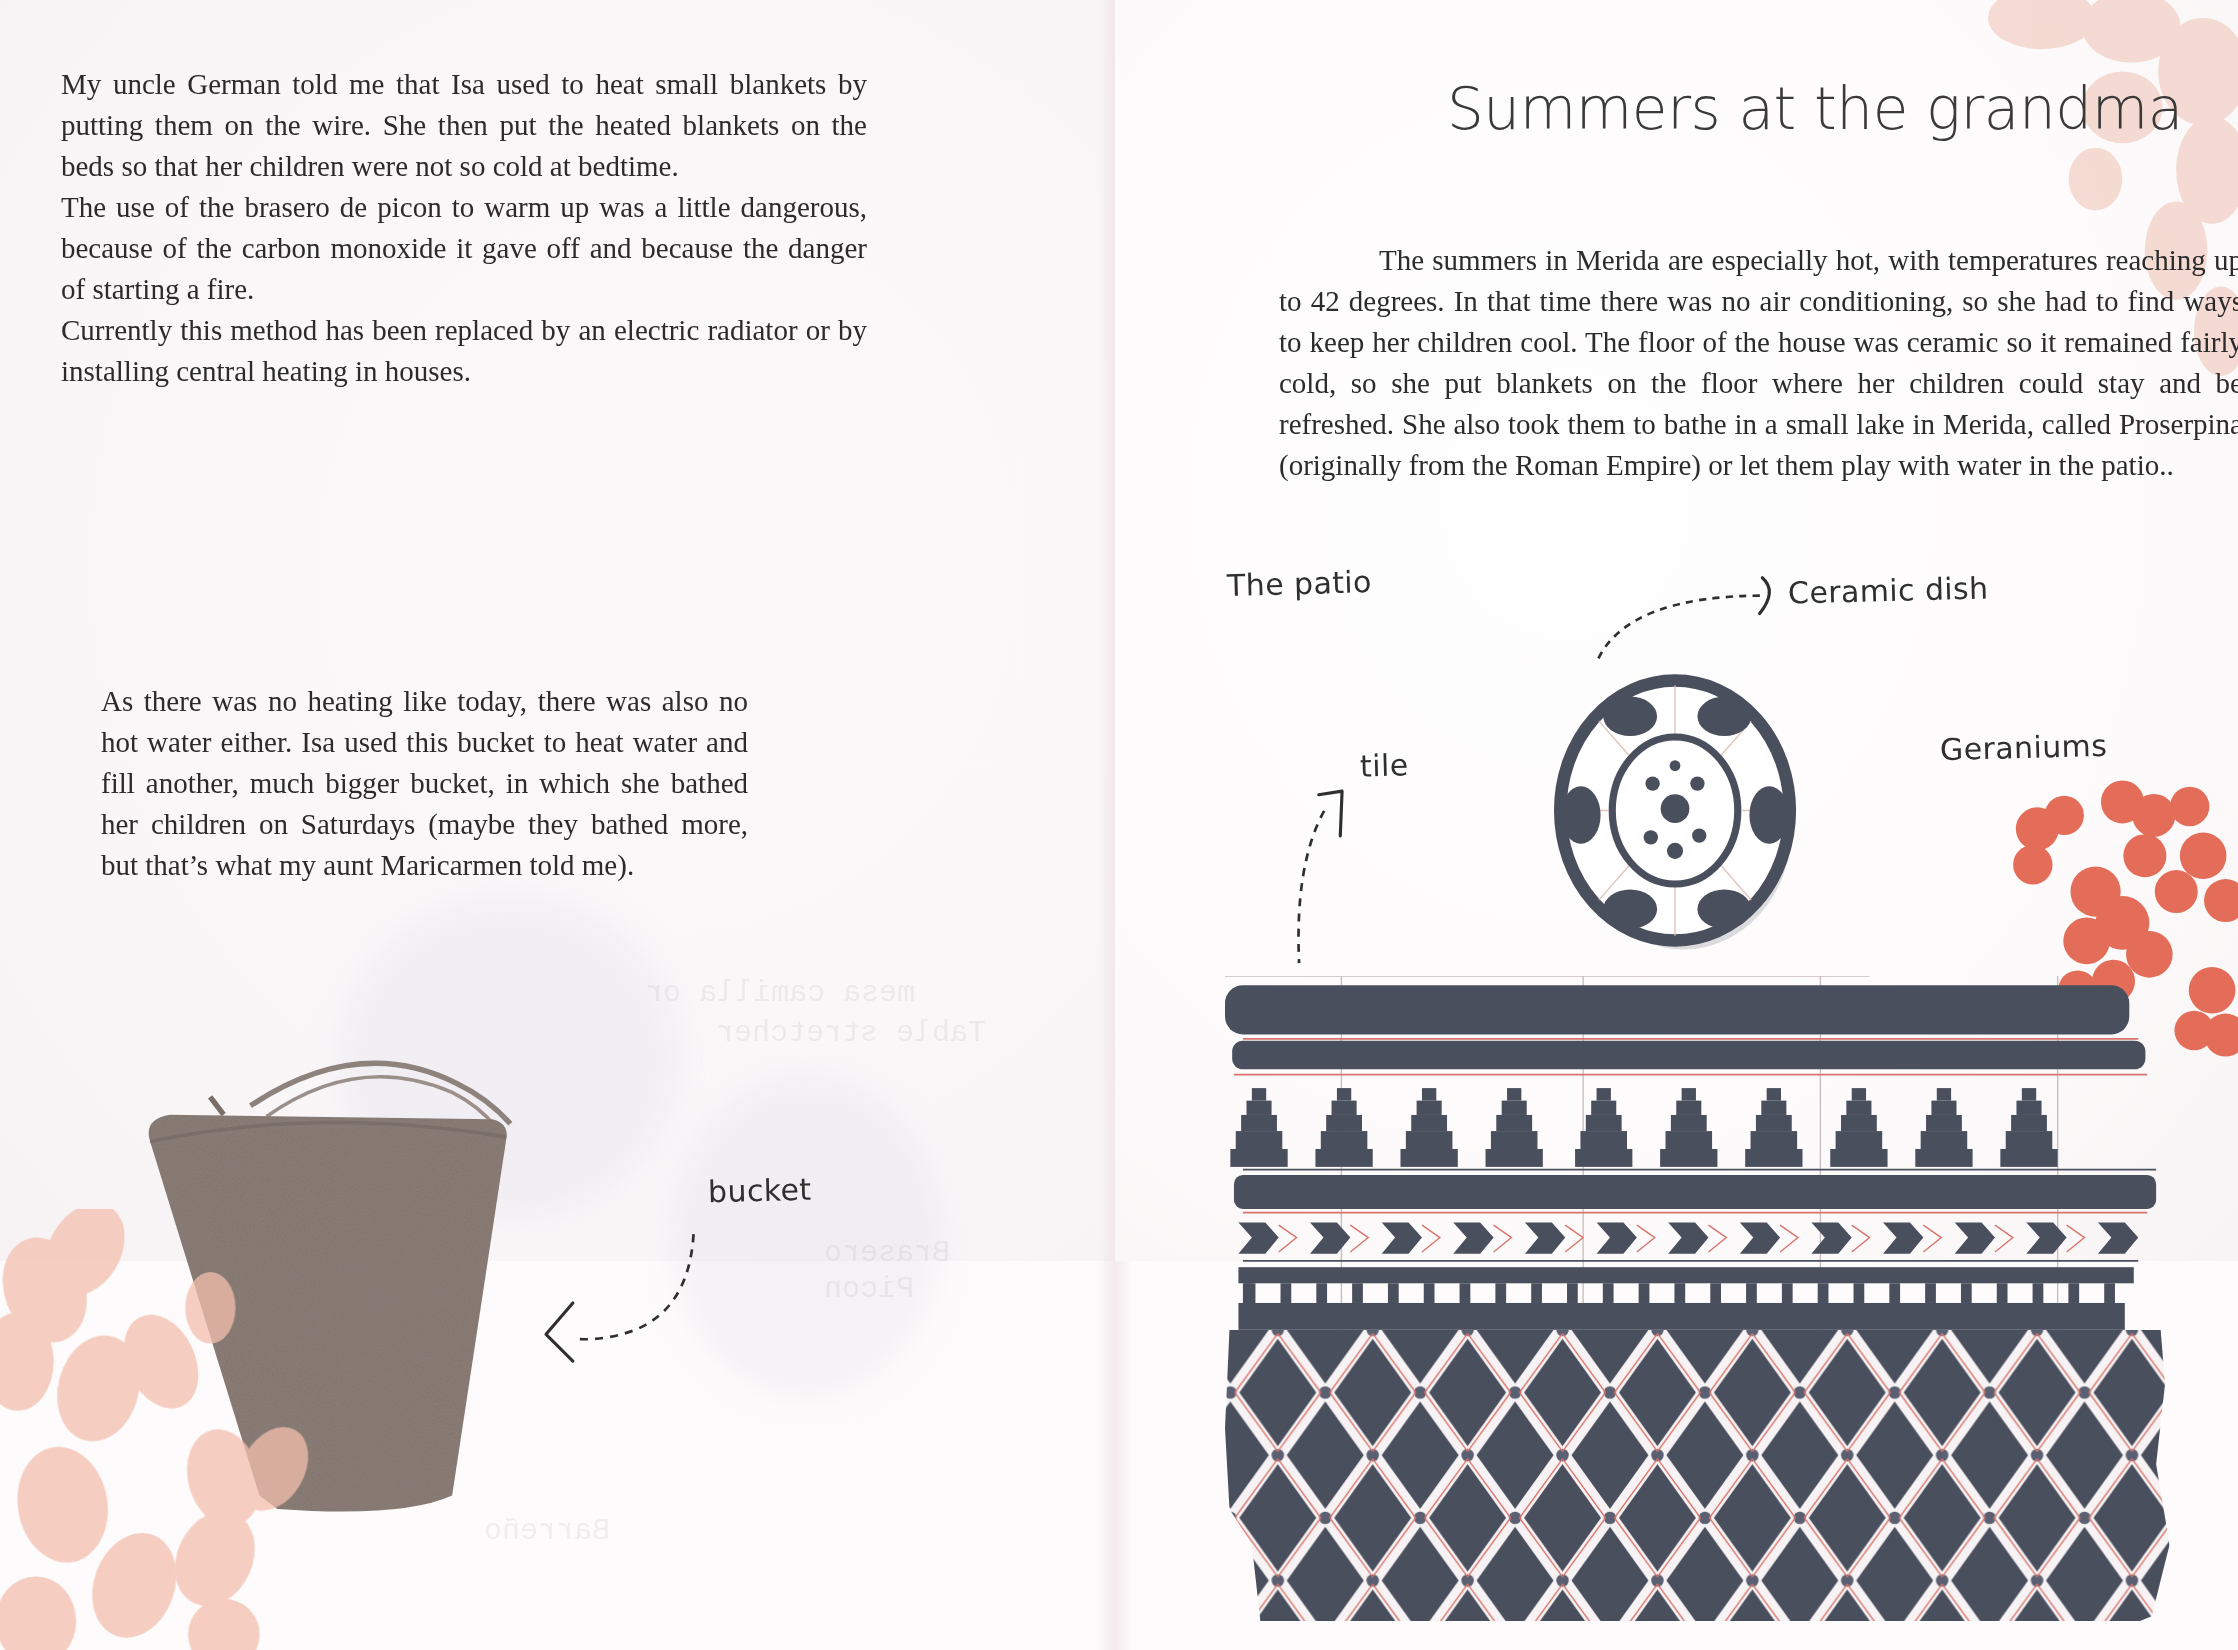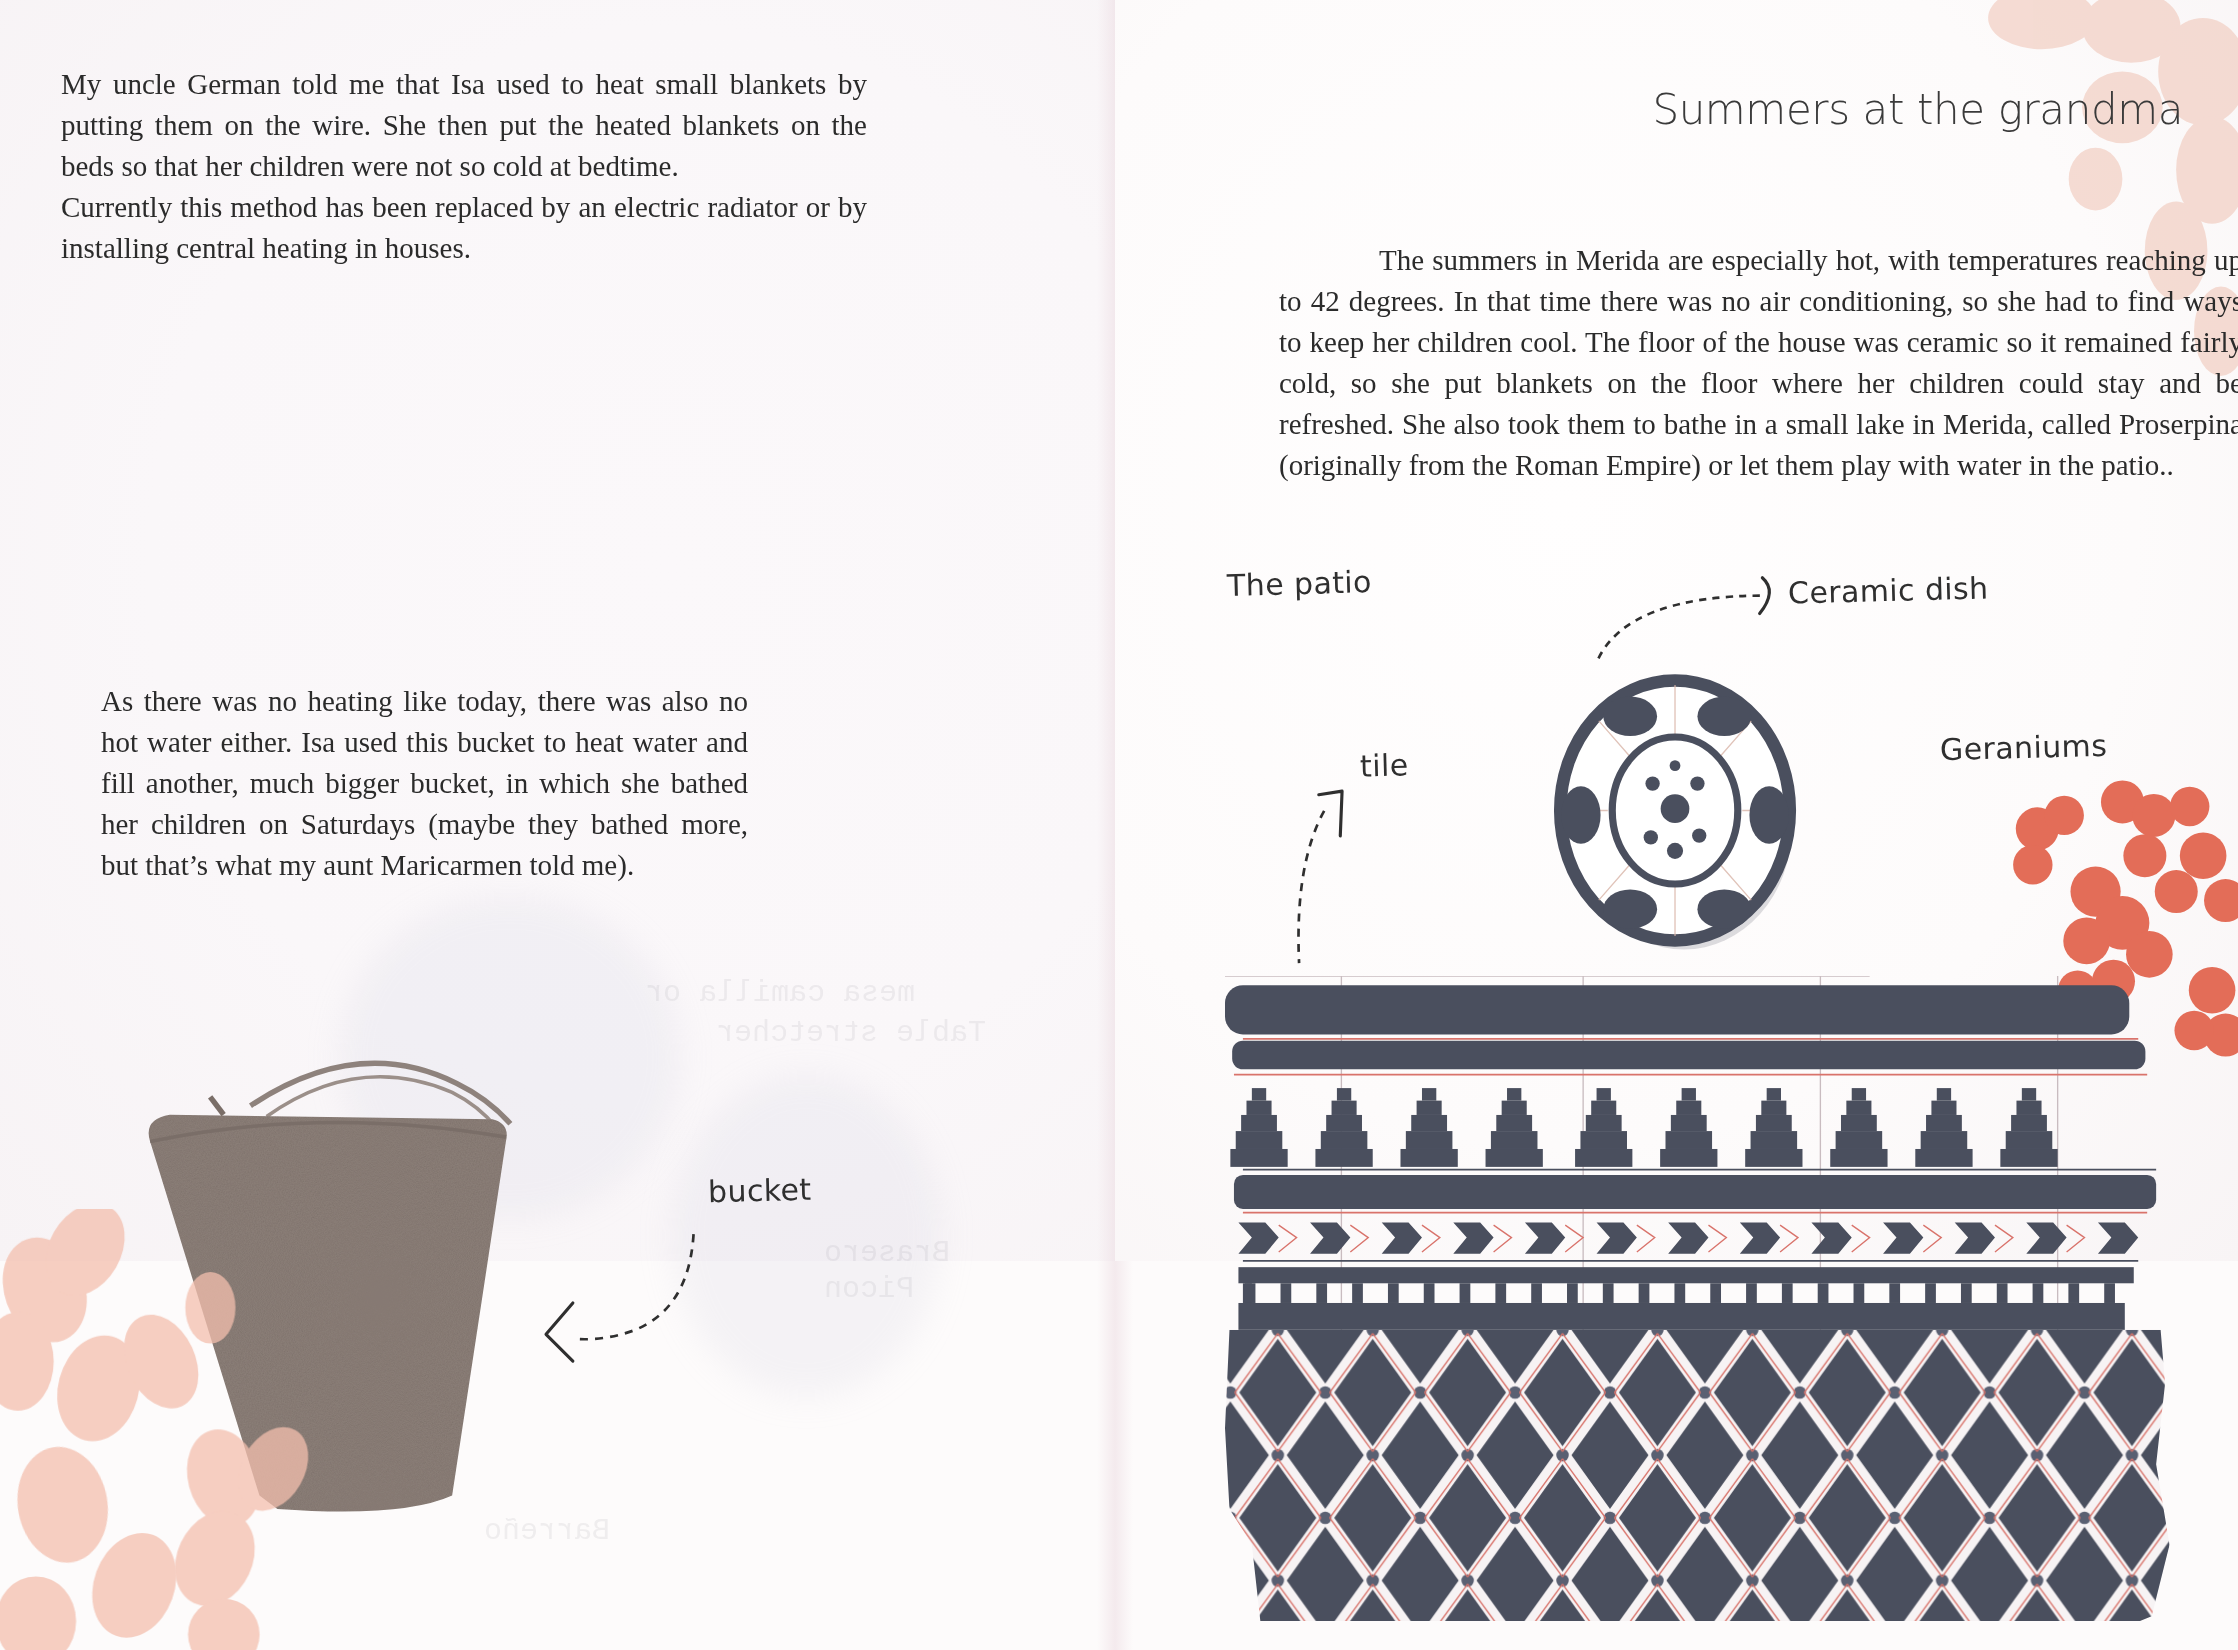--- a/index.html
+++ b/index.html
@@ -21,21 +21,21 @@
   
   .ghost { position:absolute; color:rgba(120,120,130,.10); font-family:"Liberation Mono", monospace; font-size:30px; transform:scaleX(-1); white-space:pre; }
   .ghost-blob { position:absolute; border-radius:50%; background:rgba(200,200,215,.16); filter:blur(16px); }
 
   .body-text { position:absolute; font-size:29px; line-height:41px; color:#2b2b2b; }
   .body-text p { margin:0; }
   .lt1 { left:61px; top:64px; width:806px; text-align:justify; }
   .lt2 { left:61px; top:681px; width:647px; text-align:justify;margin-left:40px; }
 
   .title { position:absolute; right:56px; top:70px; text-align:right;
-    font-family:"DejaVu Sans", sans-serif; font-weight:300; font-size:42px; line-height:79px; color:#3a3a3a; letter-spacing:-0.4px; }
+    font-family:"DejaVu Sans", sans-serif; font-weight:300; font-size:58px; line-height:79px; color:#3a3a3a; letter-spacing:-0.4px; }
   .title span { display:block; }
   .rt1 { left:1279px; top:240px; width:964px; text-align:justify; font-size:29px; line-height:41px; }
   .rt1 .indent { display:inline-block; width:100px; }
 
   .hand { position:absolute; font-family:"DejaVu Sans", sans-serif; font-size:30px; color:#2f2f2f; letter-spacing:0.4px; transform:rotate(-1.5deg); }
 
   
   .bucket-wrap { position:absolute; left:134px; top:1043px; width:466px; height:484px; }
 
   
@@ -58,20 +58,21 @@
     <div class="ghost-blob" style="left:340px;top:896px;width:340px;height:322px;"></div>
     <div class="ghost-blob" style="left:672px;top:1075px;width:269px;height:322px;"></div>
     <div class="ghost" style="left:645px;top:976px;">mesa camilla or</div>
     <div class="ghost" style="left:716px;top:1016px;">Table stretcher</div>
     <div class="ghost" style="left:824px;top:1236px;">Brasero</div>
     <div class="ghost" style="left:824px;top:1272px;">Picon</div>
     <div class="ghost" style="left:484px;top:1514px;">Barreño</div>
 
     <div class="body-text lt1">
       <p>My uncle German told me that Isa used to heat small blankets by putting them on the wire. She then put the heated blankets on the beds so that her children were not so cold at bedtime.</p>
+      <p>The use of the brasero de picon to warm up was a little dangerous, because of the carbon monoxide it gave off and because the danger of starting a fire.</p>
       <p>Currently this method has been replaced by an electric radiator or by installing central heating in houses.</p>
     </div>
 
     <div class="body-text lt2">
       <p>As there was no heating like today, there was also no hot water either. Isa used this bucket to heat water and fill another, much bigger bucket, in which she bathed her children on Saturdays (maybe they bathed more, but that’s what my aunt Maricarmen told me).</p>
     </div>
 
     <svg class="bucket-wrap" viewBox="0 0 520 540">
       <defs>
         <filter id="grain" x="0" y="0" width="100%" height="100%">

